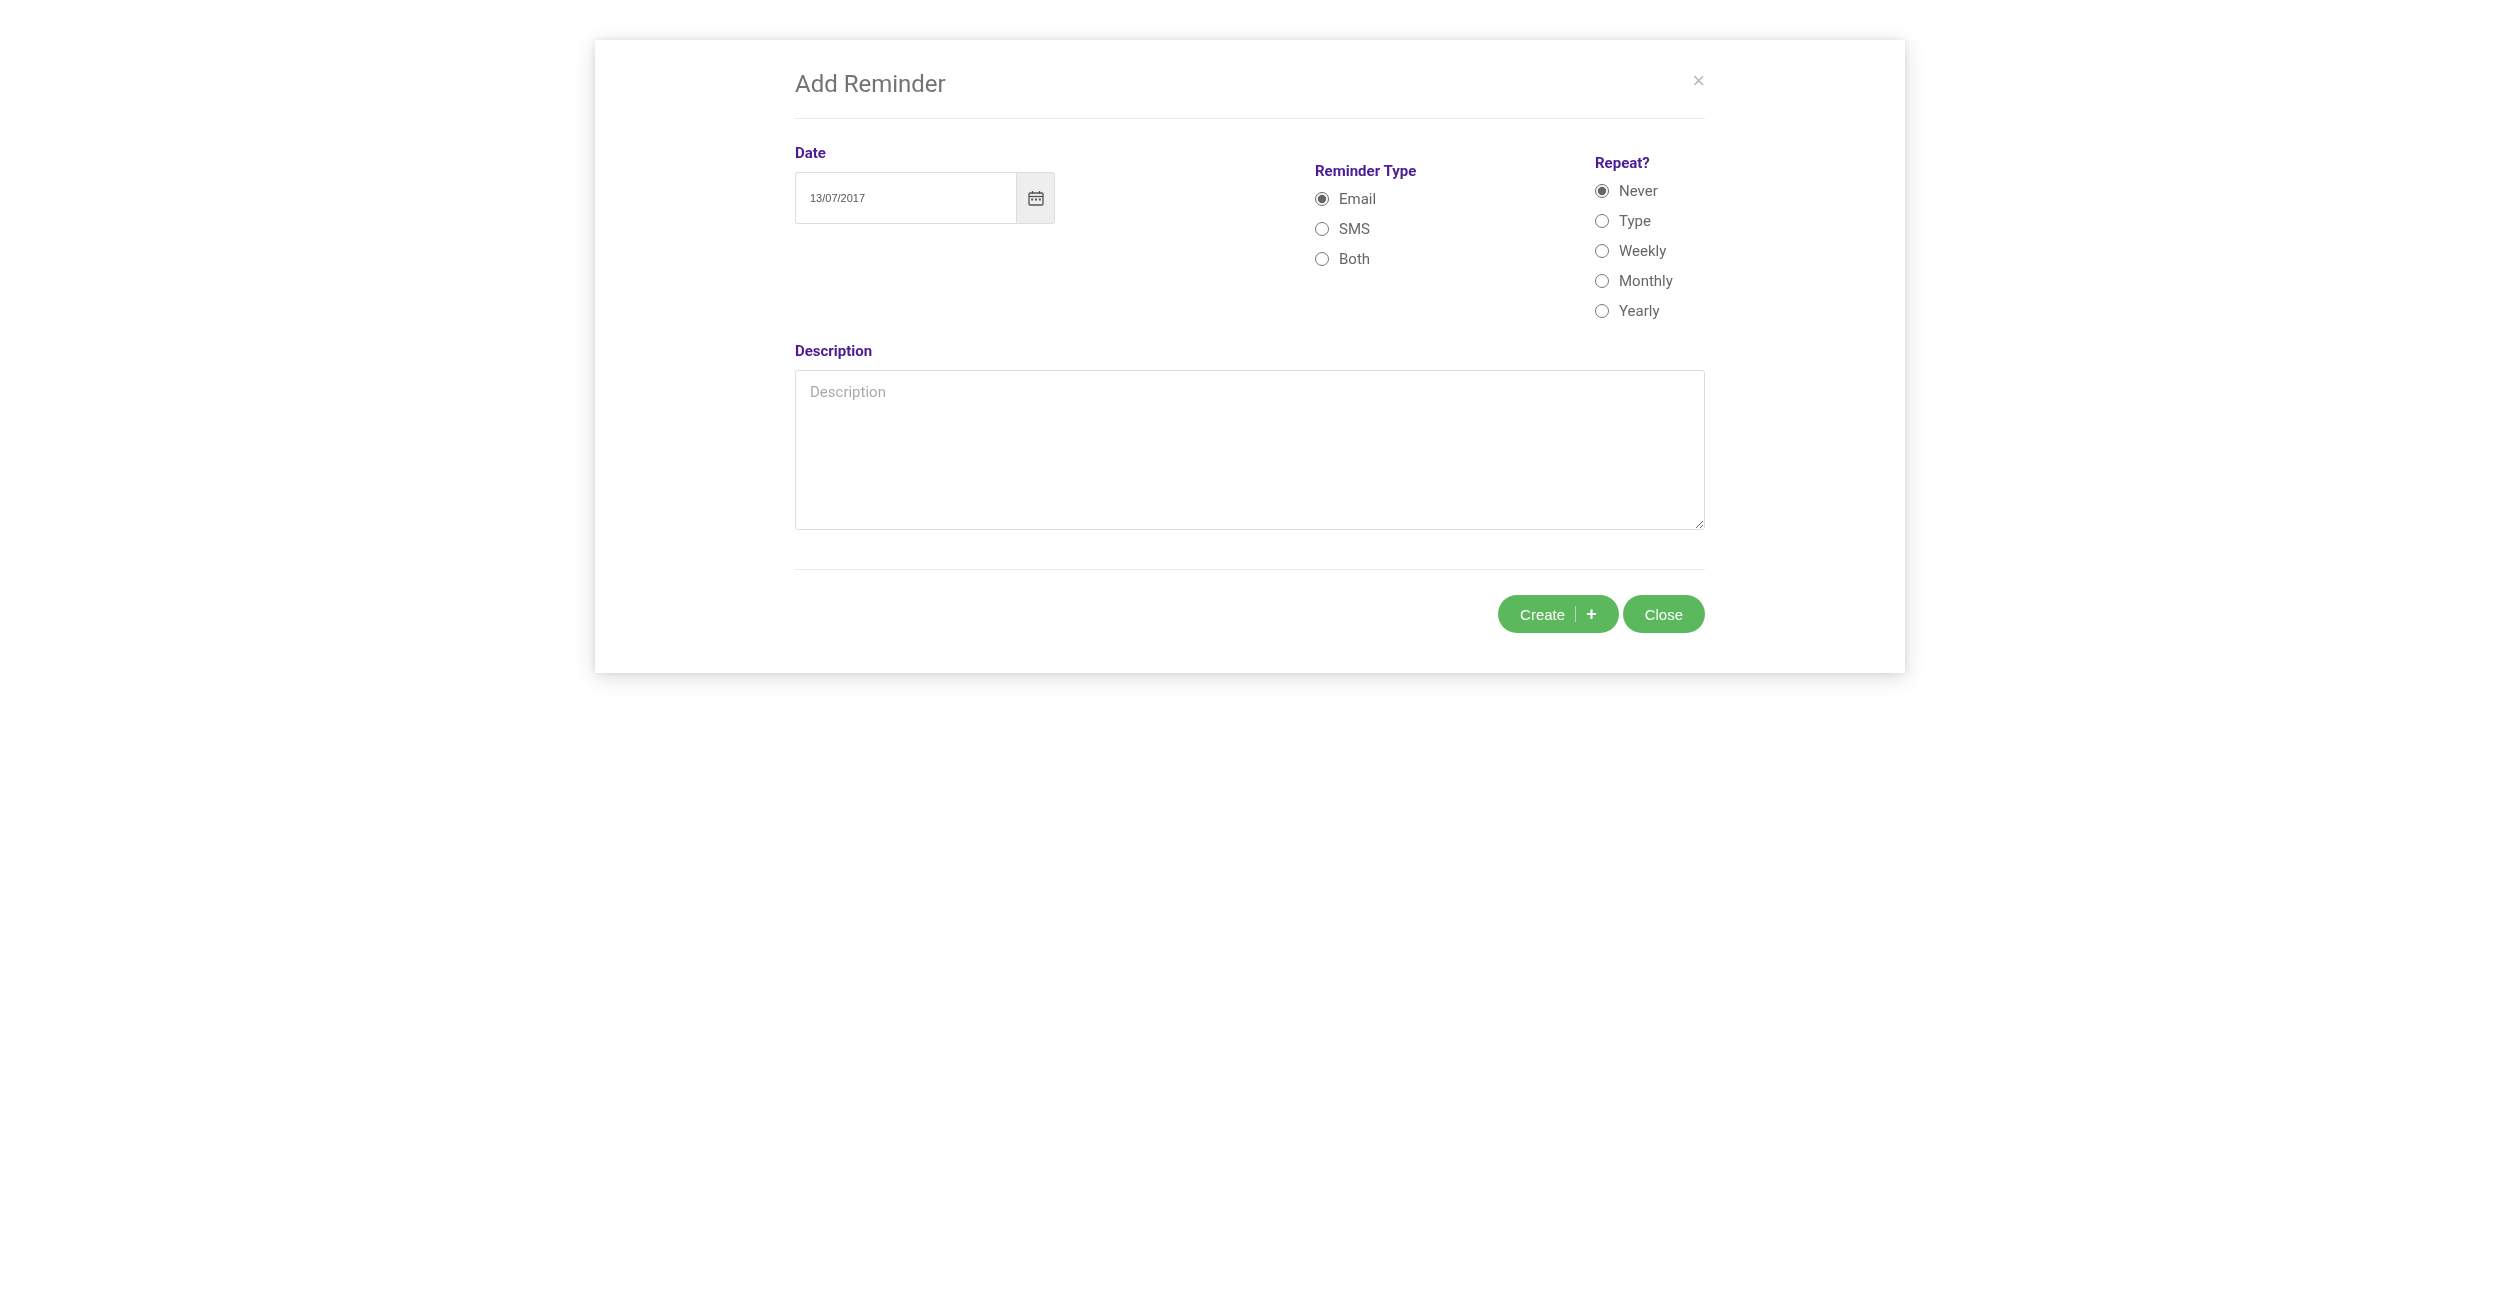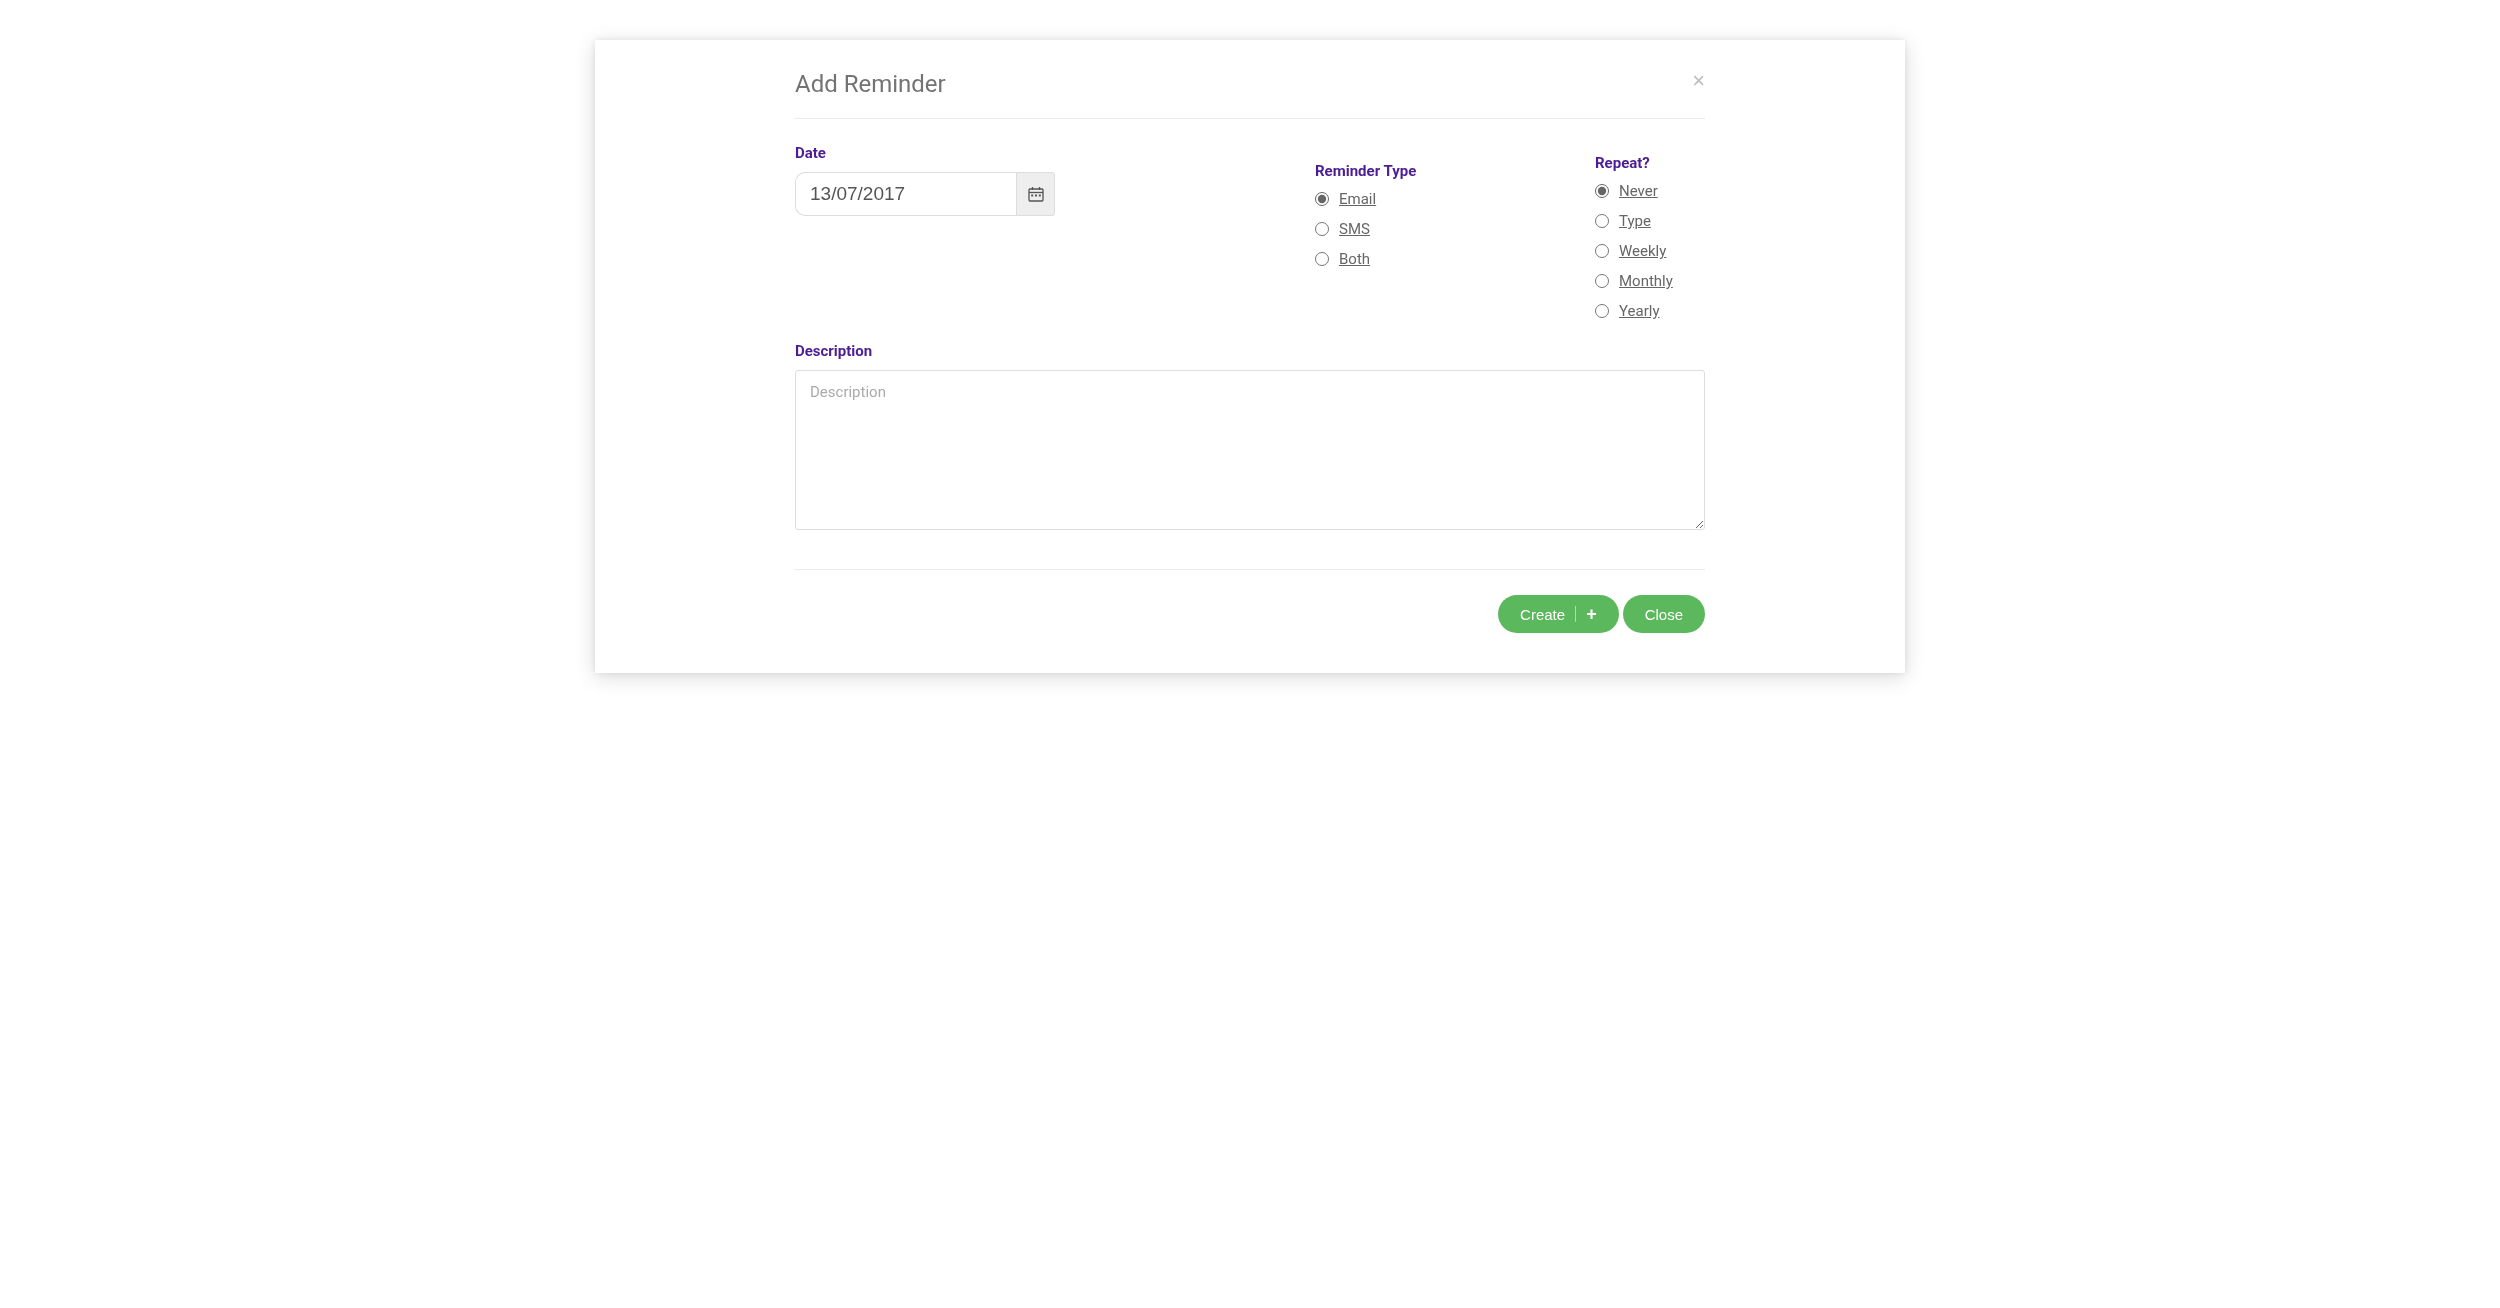--- a/index.html
+++ b/index.html
@@ -62,24 +62,24 @@
     }
     .form-label {
       display: block;
       font-size: 15px;
       font-weight: 700;
       color: #4c1d95;
       margin-bottom: 10px;
     }
     .form-input {
       width: 100%;
-      padding: 10px 14px;
-      font-size: 19px;
+      padding: 19px 14px;
+      font-size: 11px;
       border: 1px solid #ddd;
-      border-radius: 10px;
+      border-radius: 3px;
       color: #555;
       background: #fff;
     }
     .form-input::placeholder {
       color: #aaa;
     }
     .input-group {
       display: flex;
       width: 260px;
     }
@@ -109,21 +109,20 @@
       flex-direction: column;
       gap: 12px;
     }
     .radio-item {
       display: flex;
       align-items: center;
       gap: 10px;
       font-size: 15px;
       color: #666;
       cursor: pointer;
-      text-decoration: underline;
     }
     .radio-item input[type="radio"] {
       width: 14px;
       height: 14px;
       cursor: pointer;
       accent-color: #666;
     }
     .form-textarea {
       width: 100%;
       min-height: 160px;

